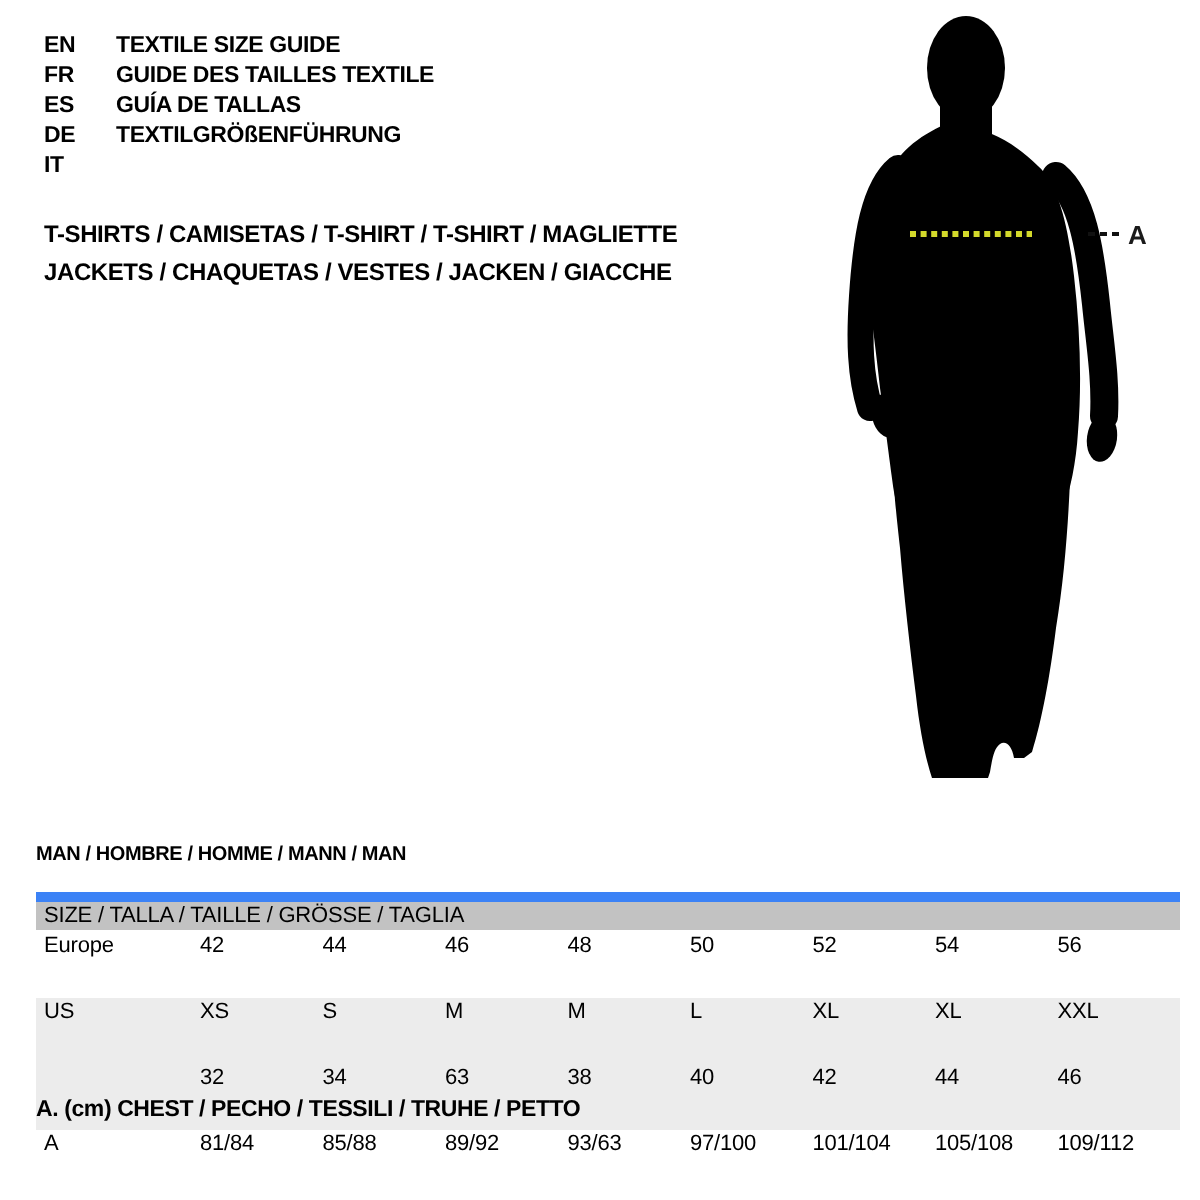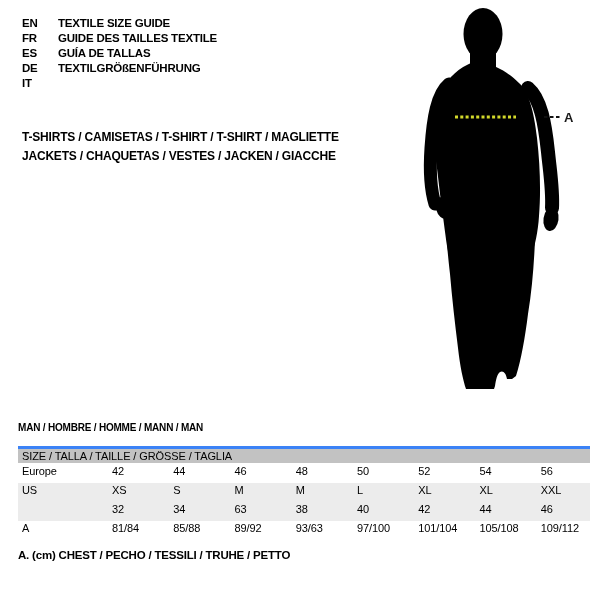--- a/index.html
+++ b/index.html
@@ -5,29 +5,29 @@
   html,body{margin:0;padding:0;background:#fff;}
   #page{
     position:relative;width:600px;height:600px;background:#ffffff;overflow:hidden;
     font-family:"Liberation Sans",sans-serif;color:#000000;
   }
   
   #lang-list{position:absolute;left:22px;top:16px;}
   .lang-row{display:flex;font-weight:700;font-size:11.5px;line-height:15px;letter-spacing:-0.2px;}
   .lang-code{width:36px;}
   
-  #categories{position:absolute;left:22px;top:108px;font-weight:700;font-size:12px;line-height:18.5px;letter-spacing:-0.2px;margin-top:20px;}
+  #categories{position:absolute;left:22px;top:108px;font-weight:700;font-size:12px;line-height:18.5px;letter-spacing:-0.2px;}
   
   #figure-wrap{position:absolute;left:415px;top:0;width:185px;height:400px;}
   
   #man-heading{position:absolute;left:18px;top:422px;font-weight:700;font-size:10px;letter-spacing:-0.2px;}
   
-  #size-table{position:absolute;left:18px;top:446px;width:572px;border-top:3px solid #3b82f6;font-size:11px;letter-spacing:-0.1px;}
+  #size-table{position:absolute;left:18px;top:446px;width:572px;border-top:5px solid #3b82f6;font-size:11px;letter-spacing:-0.1px;}
   .thead{background:#c2c2c2;height:14px;line-height:14px;padding-left:4px;margin-bottom:1px;}
-  .trow{display:grid;grid-template-columns:82px repeat(8,1fr);height:19px;line-height:15.5px;gap:12px;}
+  .trow{display:grid;grid-template-columns:82px repeat(8,1fr);height:33px;line-height:15.5px;}
   .trow.shaded{background:#ececec;}
   .tlabel{padding-left:4px;text-align:left;}
   .tcell{text-align:left;}
   
   #footnote{position:absolute;left:18px;top:549px;font-weight:700;font-size:11.5px;letter-spacing:-0.2px;}
 </style>
 </head>
 <body>
 
 <div id="page">

